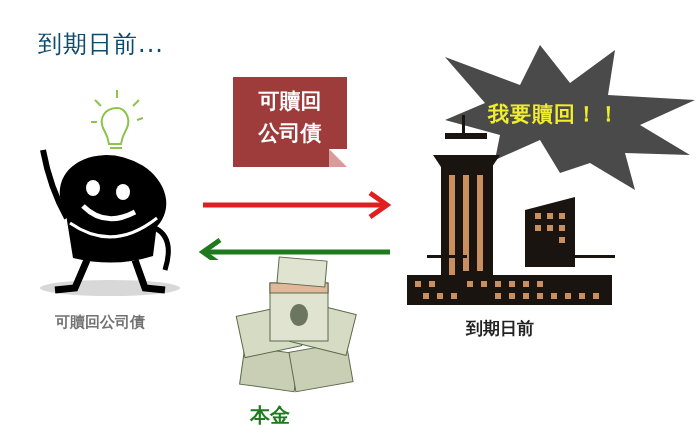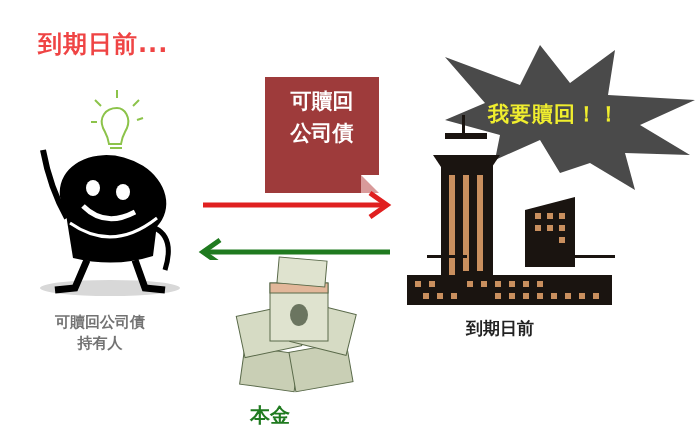--- a/index.html
+++ b/index.html
@@ -1,21 +1,21 @@
 <!DOCTYPE html>
 <html><head>
 <meta charset="utf-8">
 <style>
   html, body { margin: 0; padding: 0; }
   body { width: 700px; height: 434px; background: #ffffff; position: relative; overflow: hidden;
          font-family: "DejaVu Sans", sans-serif; }
   .abs { position: absolute; }
-  .title { left: 38px; top: 28px; font-size: 24px; font-weight: bold; color: #ef4444; letter-spacing: 1px; text-align: right; }
-  .note { left: 233px; top: 77px; width: 114px; height: 116px; background: #9e3b3b; color: #fff;
-          font-size: 21px; font-weight: bold; text-align: center; line-height: 32px; padding-top: 8px; box-sizing: border-box; margin-left: 32px; }
+  .title { left: 38px; top: 28px; font-size: 24px; font-weight: normal; color: #0c4a6e; letter-spacing: 1px; text-align: right; }
+  .note { left: 233px; top: 77px; width: 114px; height: 90px; background: #9e3b3b; color: #fff;
+          font-size: 21px; font-weight: bold; text-align: center; line-height: 32px; padding-top: 8px; box-sizing: border-box; }
   .note .curl { position: absolute; right: 0; bottom: 0; width: 0; height: 0;
           border-left: 18px solid #d99a9a; border-top: 18px solid #fff; }
   .holder-label { left: 30px; top: 312px; width: 140px; text-align: center; font-size: 15px; font-weight: bold; color: #737373; line-height: 21px; }
   .company-label { left: 440px; top: 317px; width: 120px; text-align: center; font-size: 17px; font-weight: bold; color: #222; }
   .money-label { left: 250px; top: 402px; width: 100px; text-align: left; font-size: 20px; font-weight: bold; color: #1f7a1f; }
   .burst-text { left: 488px; top: 100px; font-size: 21px; font-weight: bold; color: #f0ee2e; letter-spacing: 1px; }
 </style>
 </head>
 <body>
 
@@ -44,21 +44,20 @@
   <path d="M58 118 Q80 140 110 124" stroke="#fff" stroke-width="5" fill="none"></path>
   <ellipse cx="68" cy="100" rx="7" ry="8" fill="#fff"></ellipse>
   <ellipse cx="98" cy="104" rx="7" ry="8" fill="#fff"></ellipse>
   <path d="M42 130 Q25 100 18 62" stroke="#000" stroke-width="6" fill="none"></path>
   <path d="M130 140 Q150 150 140 182" stroke="#000" stroke-width="5" fill="none"></path>
   <path d="M62 172 L50 200 L30 202" stroke="#000" stroke-width="7" fill="none"></path>
   <path d="M110 172 L120 200 L140 202" stroke="#000" stroke-width="7" fill="none"></path>
 </svg>
 <div class="abs holder-label">
   <div>可贖回公司債</div>
-  <div>持有人</div>
 </div>
 
 <svg class="abs" style="left:195px;top:190px" width="200" height="70">
   <g>
     <line x1="8" y1="15" x2="190" y2="15" stroke="#e02020" stroke-width="5"></line>
     <polyline points="175,3 192,15 175,27" stroke="#e02020" stroke-width="5" fill="none"></polyline>
   </g>
   <g>
     <line x1="195" y1="62" x2="10" y2="62" stroke="#1f7a1f" stroke-width="5"></line>
     <polyline points="25,50 8,62 25,74" stroke="#1f7a1f" stroke-width="5" fill="none"></polyline>

